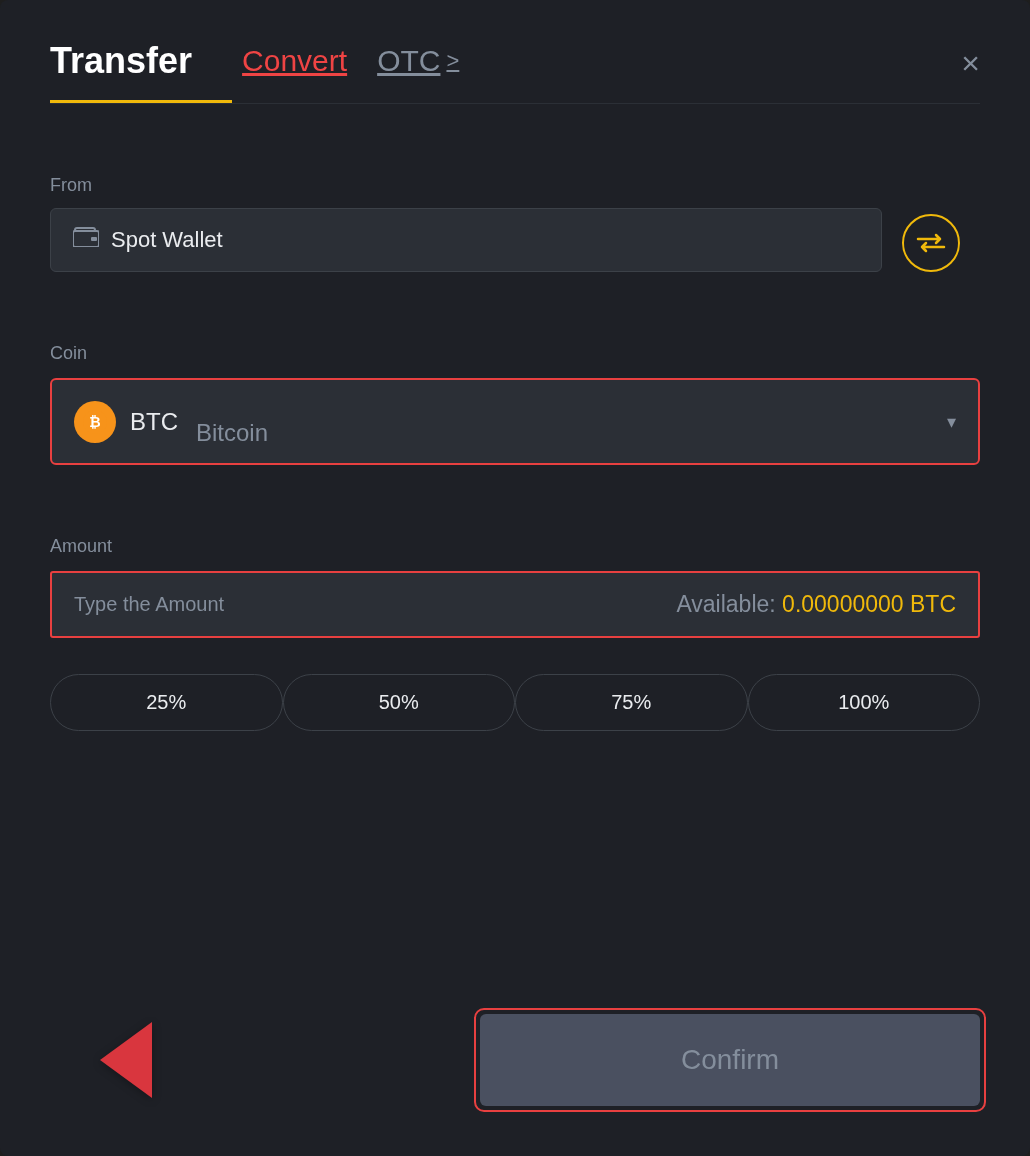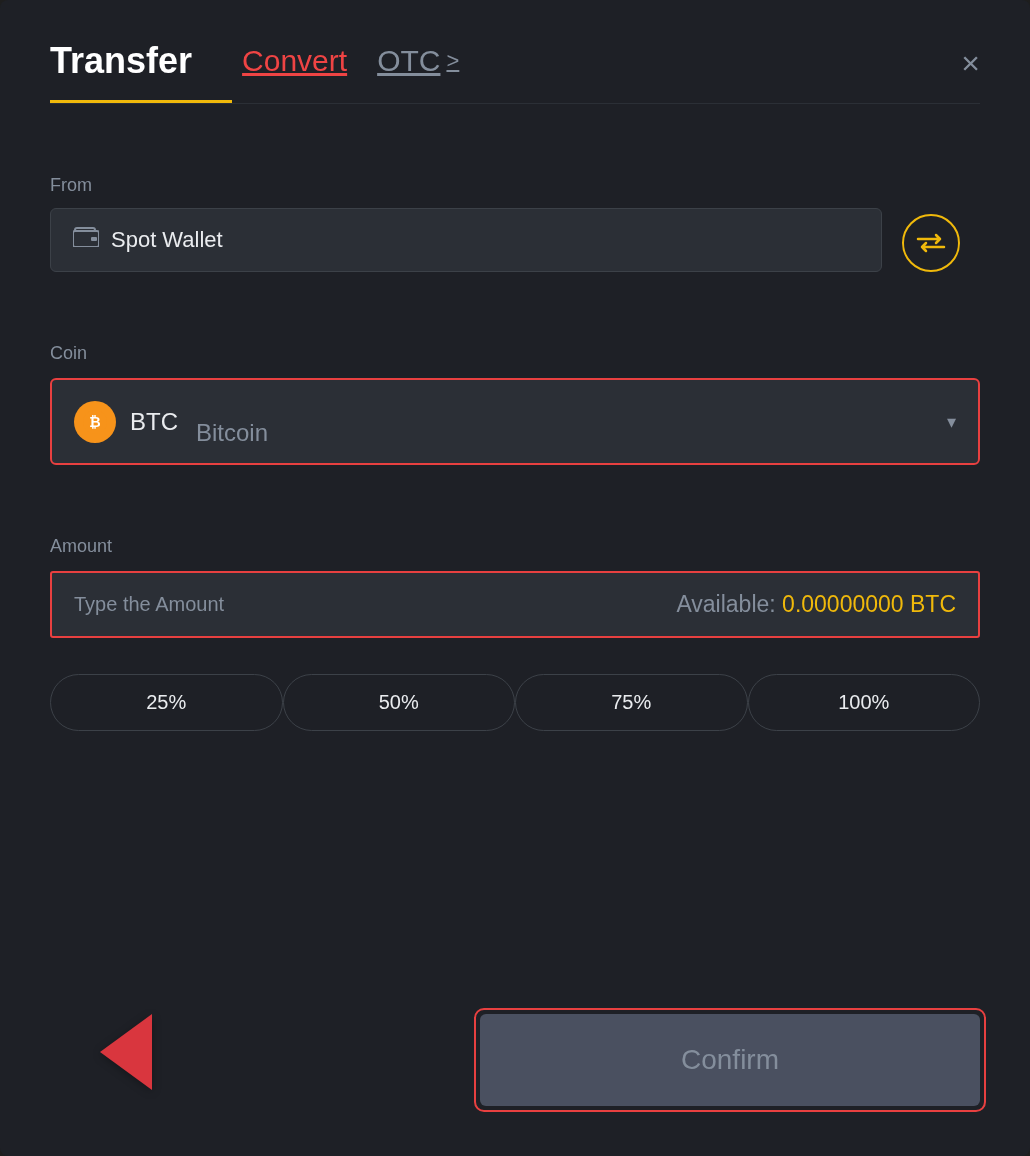--- a/index.html
+++ b/index.html
@@ -232,21 +232,21 @@
       border-radius: 30px;
       color: #eaecef;
       font-size: 20px;
       font-weight: 500;
       cursor: pointer;
       text-align: center;
     }
     
     .bottom-section {
       display: flex;
-      align-items: flex-start;
+      align-items: center;
       justify-content: flex-end;
       margin-top: auto;
       position: relative;
     }
     .arrow-wrapper {
       position: absolute;
       left: 50px;
       display: flex;
       align-items: center;
     }

